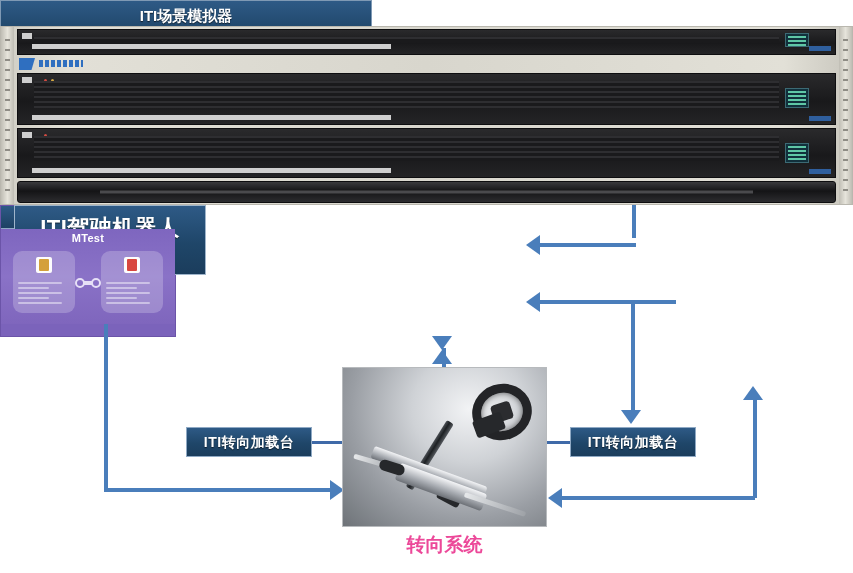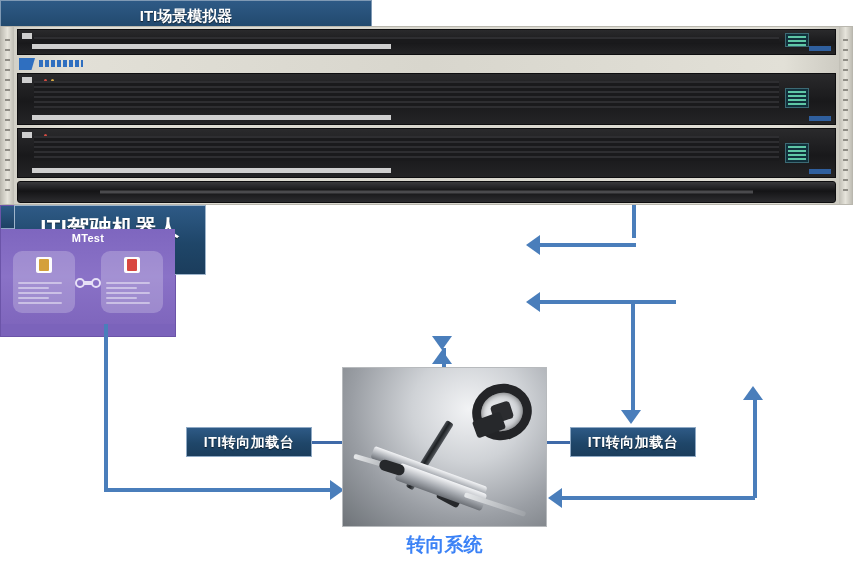--- a/index.html
+++ b/index.html
@@ -184,21 +184,21 @@
   .wheel-outer { position:absolute; width:60px; height:56px; border-radius:50%;
     border:9px solid #232427; transform: rotate(-18deg);
     box-shadow: inset 0 0 6px rgba(0,0,0,.6); }
   .wheel-hub { position:absolute; width:20px; height:18px; background:#2b2c2f; border-radius:4px; transform: rotate(-18deg); }
   .joint { position:absolute; background:#26282b; border-radius:3px; }
   .tie { position:absolute; background: linear-gradient(90deg,#e6e8ea,#9ea2a7); border-radius:2px; }
 
   
   #steer-caption {
     left: 342px; top: 532px; width: 205px;
-    text-align:center; color:#3b82f6; font-weight:bold; font-size:19px;
+    text-align:center; color:#ec4899; font-weight:bold; font-size:19px;
     position:absolute;
   }
 
   
   #load-left  { left: 186px; top: 427px; width: 126px; height: 30px; font-size: 14px; }
   #load-right { left: 570px; top: 427px; width: 126px; height: 30px; font-size: 14px; }
 
 </style>
 </head>
 <body>

